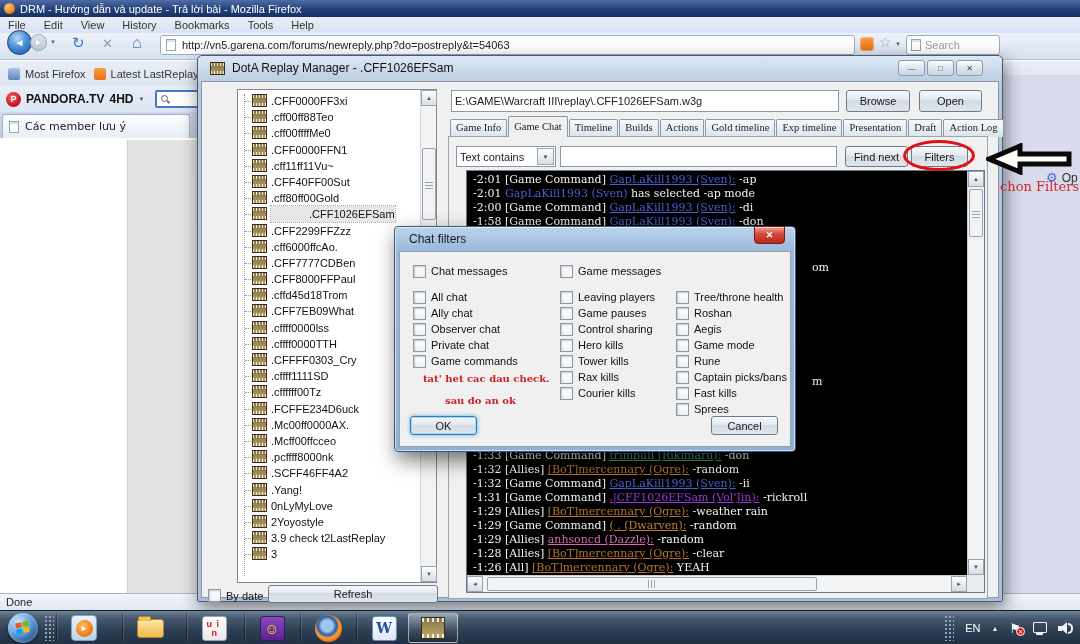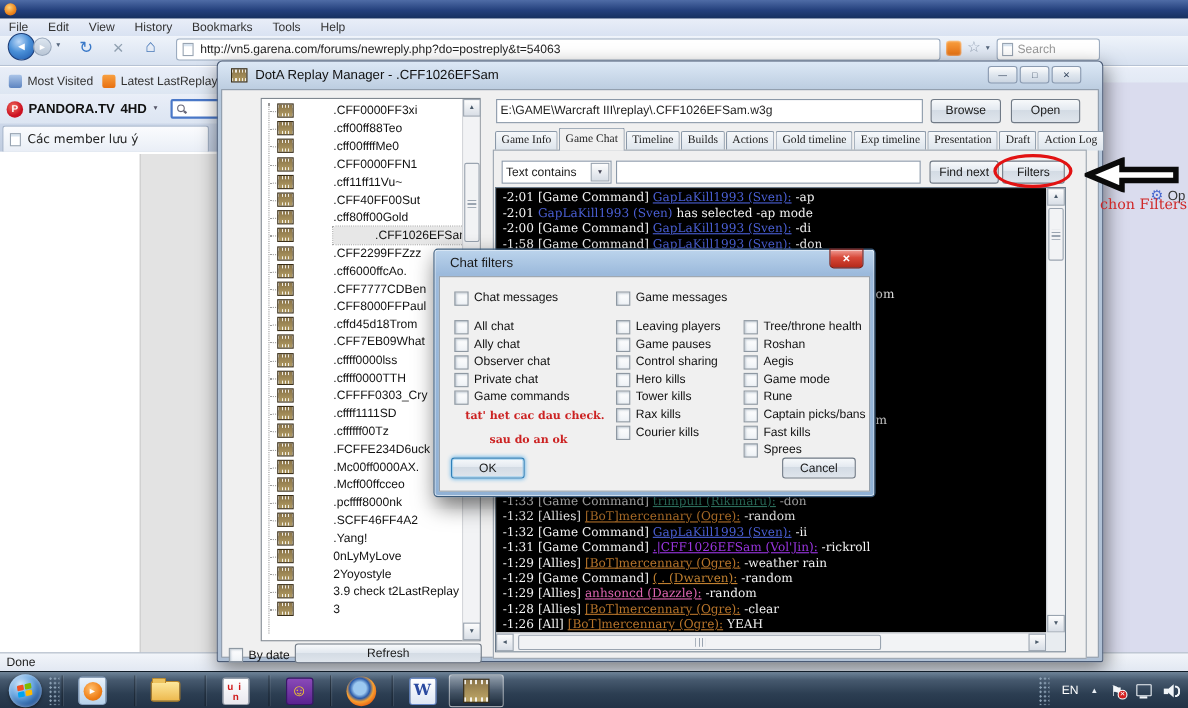--- a/index.html
+++ b/index.html
@@ -60,29 +60,29 @@
     repeating-linear-gradient(90deg,rgba(255,255,255,.85) 0 1px,transparent 1px 3px) top/100% 3px no-repeat,
     repeating-linear-gradient(90deg,rgba(255,255,255,.85) 0 1px,transparent 1px 3px) bottom/100% 3px no-repeat,
     linear-gradient(#8a7448,#b09a62);}
   .drm-ctrl{position:absolute;top:4px;width:27px;height:16px;border:1px solid #8a9ab0;border-radius:3px;background:linear-gradient(#fdfdfd,#dfe6ee 50%,#ccd6e2);color:#34445c;font-size:8px;display:flex;align-items:center;justify-content:center;}
   .replay-panel{position:absolute;left:39px;top:33px;width:200px;height:494px;background:#fff;border:1px solid #808890;}
   .tree-line{position:absolute;left:6px;top:4px;bottom:6px;border-left:1px dotted #9a9a9a;}
   .replay-rows{position:absolute;left:0;top:3px;right:17px;}
   .replay-row{position:relative;height:16.2px;line-height:16px;font-size:11px;color:#111;white-space:nowrap;}
   .replay-row::before{content:"";position:absolute;left:7px;top:8px;width:6px;border-top:1px dotted #9a9a9a;}
   .replay-row .film{position:absolute;left:14px;top:1px;}
-  .replay-label{position:absolute;left:33px;top:0;margin-left:32px;}
+  .replay-label{position:absolute;left:33px;top:0;}
   .replay-row.selected .replay-label{background:#e7e7e7;outline:1px dotted #a8a8a8;padding-left:38px;}
   .rp-sb{position:absolute;right:0;top:0;bottom:0;width:16px;background:#f2f3f5;border-left:1px solid #d4d6da;}
   .drm-tabs{position:absolute;left:252px;top:61px;height:20px;display:flex;align-items:flex-end;font-family:Liberation Serif, serif;}
   .drm-tab{height:18px;border:1px solid #8a98a8;border-bottom:none;border-radius:2px 2px 0 0;background:linear-gradient(#f6f8fa,#dce4ec);padding:2px 5px 0;font-size:10.5px;color:#222;margin-right:1px;white-space:nowrap;}
   .drm-tab.active{height:21px;background:#f0f0f0;position:relative;z-index:2;padding-top:4px;}
   .panel-border{position:absolute;left:250px;top:80px;width:540px;height:463px;border:1px solid #9aa4ae;background:#f0f0f0;}
   .dd-btn{position:absolute;right:1px;top:1px;bottom:1px;width:17px;background:linear-gradient(#fdfdfd,#d8dee6);border:1px solid #9aa4b0;color:#445;font-size:6px;display:flex;align-items:center;justify-content:center;}
-  .chat-frame{position:absolute;left:252px;top:114px;width:519px;height:423px;border:1px solid #6a7a8a;}
+  .chat-frame{position:absolute;left:268px;top:114px;width:519px;height:423px;border:1px solid #6a7a8a;}
   .chat-black{position:absolute;left:0;top:0;right:17px;bottom:17px;background:#000;overflow:hidden;}
   .chat-line{white-space:nowrap;height:14px;line-height:14px;font-family:"DejaVu Serif",serif;font-size:11px;color:#f2f2f2;}
   .chat-time{display:inline-block;width:36px;padding-left:4px;}
   .chat-name{text-decoration:underline;}
   .chat-name.nou{text-decoration:none;}
   .chat-frag{position:absolute;font-family:"DejaVu Serif",serif;font-size:11px;color:#f2f2f2;}
   .chat-vsb{position:absolute;right:0;top:0;bottom:17px;width:17px;background:#f2f3f5;border-left:1px solid #c8ccd2;}
   .chat-hsb{position:absolute;left:0;right:17px;bottom:0;height:17px;background:#f2f3f5;border-top:1px solid #c8ccd2;}
   .chat-corner{position:absolute;right:0;bottom:0;width:17px;height:17px;background:#e8ecf0;}
 
@@ -145,20 +145,21 @@
   .i-close::before{content:"✕";} .i-gear::before{content:"⚙";} .i-flag::before{content:"⚑";}
   .i-play::before{content:"►";} .i-smile::before{content:"☺";}
 </style>
 </head>
 <body>
 
 <div class="screen">
 
   <div class="ff-title">
     <span class="ff-logo"></span>
+    <span>DRM - Hướng dẫn và update - Trả lời bài - Mozilla Firefox</span>
   </div>
 
   <div class="ff-menubar" id="ff-menus">
       <span class="ff-menu-item">File</span>
       <span class="ff-menu-item">Edit</span>
       <span class="ff-menu-item">View</span>
       <span class="ff-menu-item">History</span>
       <span class="ff-menu-item">Bookmarks</span>
       <span class="ff-menu-item">Tools</span>
       <span class="ff-menu-item">Help</span>
@@ -180,21 +181,21 @@
     <span class="caret2 i-dn"></span>
     <div class="search-field">
       <span class="pgico"></span>
       <span>Search</span>
     </div>
   </div>
 
   <div class="ff-bookbar" id="ff-books">
       <span class="book-item">
         <span class="mv-ico"></span>
-        <span>Most Visited</span>
+        <span>Most Firefox</span>
       </span>
       <span class="book-item">
         <span class="rss-mini"></span>
         <span>Latest LastReplay</span>
       </span>
     </div>
 
   <div class="ff-pandora">
     <span class="pand-logo">P</span>
     <span class="pand-text">PANDORA.TV</span>

